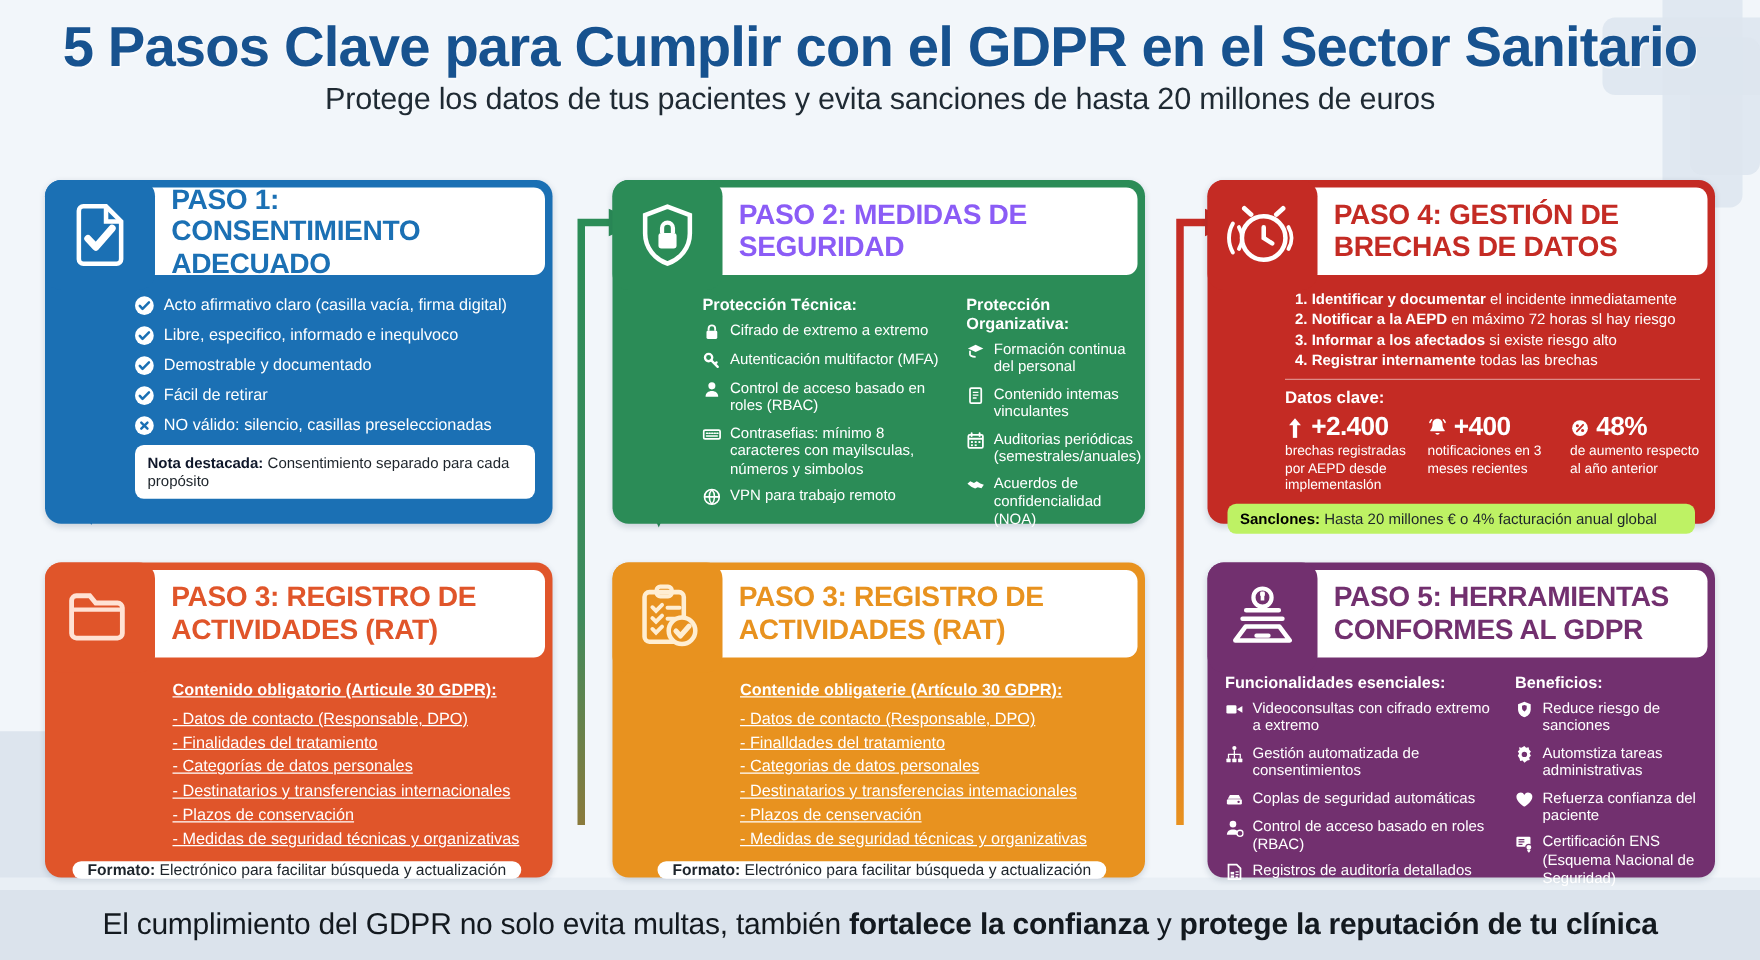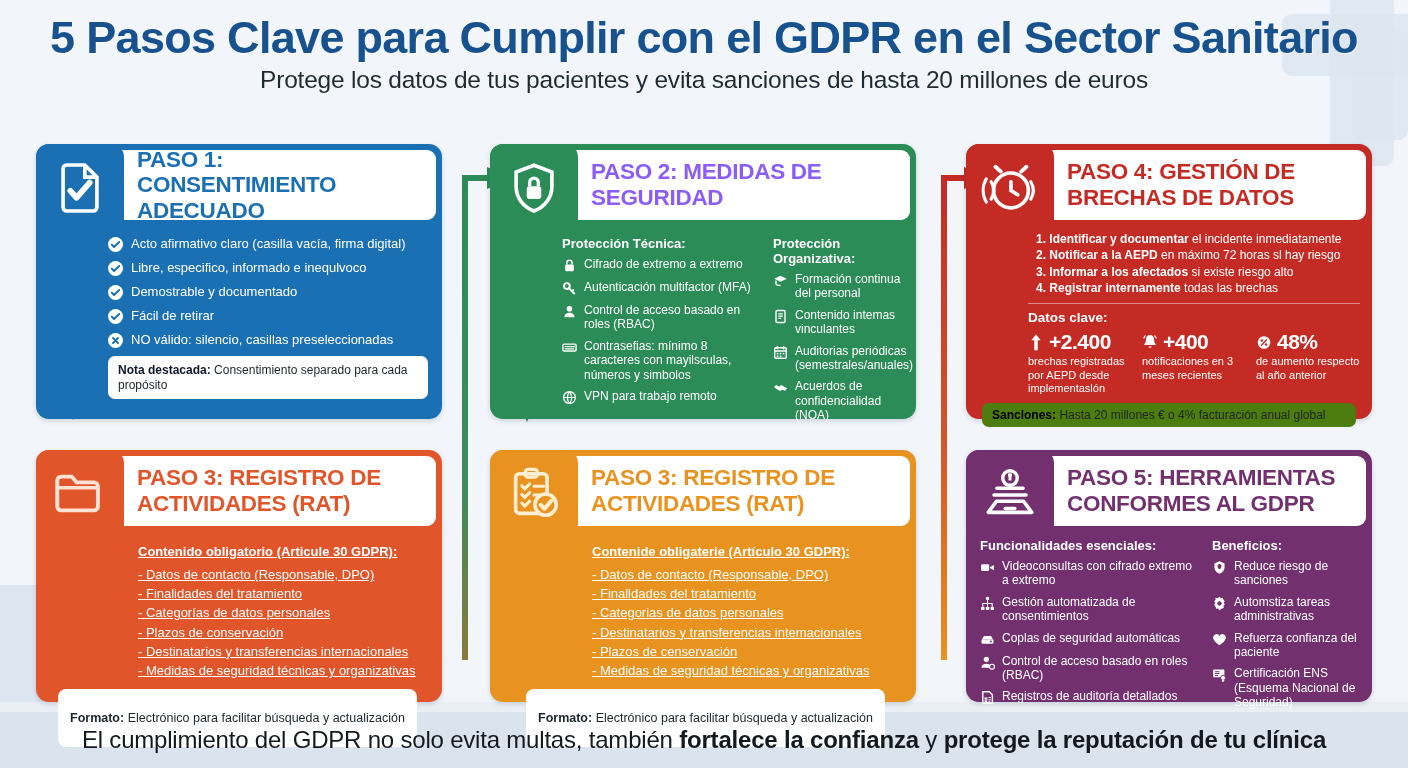--- a/index.html
+++ b/index.html
@@ -120,34 +120,34 @@
   }
   .olist b { font-weight: bold; }
   .hr { height: 1px; background: rgba(255,255,255,.45); margin: 6px 0 6px 0; }
   .stats { display: flex; gap: 10px; }
   .stat { flex: 1 1 0; }
   .stat-top { display: flex; align-items: center; gap: 5px; }
   .stat-top svg { width: 16px; height: 19px; fill: #fff; flex: 0 0 auto; }
   .stat-num { font-size: 21px; font-weight: bold; letter-spacing: -.5px; }
   .stat-lbl { font-size: 11px; line-height: 1.2; margin-top: 1px; }
   .pill {
-    background: #4d7c0f; color: #1d242b; border-radius: 7px;
+    background: #bef264; color: #1d242b; border-radius: 7px;
     padding: 5px 10px; font-size: 12px; margin-top: 8px;
   }
   .pill b { color: #000; }
 
   
   .sec-head-l { font-size: 13px; font-weight: bold; margin-bottom: 6px; }
   .dlist { list-style: none; }
   .dlist li { font-size: 13px; line-height: 1.48; }
   .card3-body { padding: 12px 16px 12px 16px; }
   .card3-inner { margin-left: 86px; text-decoration: underline; }
   .pill-wide {
     background: #fff; color: #1d242b; border-radius: 8px;
-    padding: 22px 12px; font-size: 12.5px; margin: 9px 6px 0 6px;
+    padding: 0 12px; font-size: 12.5px; margin: 9px 6px 0 6px;
     display: inline-block;
   }
 
   
   #footer {
     position: absolute; left: 0; right: 0; bottom: 0; height: 56px; z-index: 4;
     display: flex; align-items: center; justify-content: center;
   }
   #footer-text { font-size: 24px; color: #13191f; letter-spacing: -.2px; }
   #footer-text b { font-weight: bold; }
@@ -483,22 +483,22 @@
         </svg>
       </div>
     </div>
     <div class="card3-body">
       <div class="card3-inner">
         <div class="sec-head-l">Contenido obligatorio (Articule 30 GDPR):</div>
         <ul class="dlist">
           <li>- Datos de contacto (Responsable, DPO)</li>
           <li>- Finalidades del tratamiento</li>
           <li>- Categorías de datos personales</li>
+          <li>- Destinatarios y transferencias internacionales</li>
           <li>- Plazos de conservación</li>
-          <li>- Destinatarios y transferencias internacionales</li>
           <li>- Medidas de seguridad técnicas y organizativas</li>
         </ul>
       </div>
       <div class="pill-wide">
         <b>Formato:</b>
         <span>Electrónico para facilitar búsqueda y actualización</span>
       </div>
     </div>
   </div>
 

